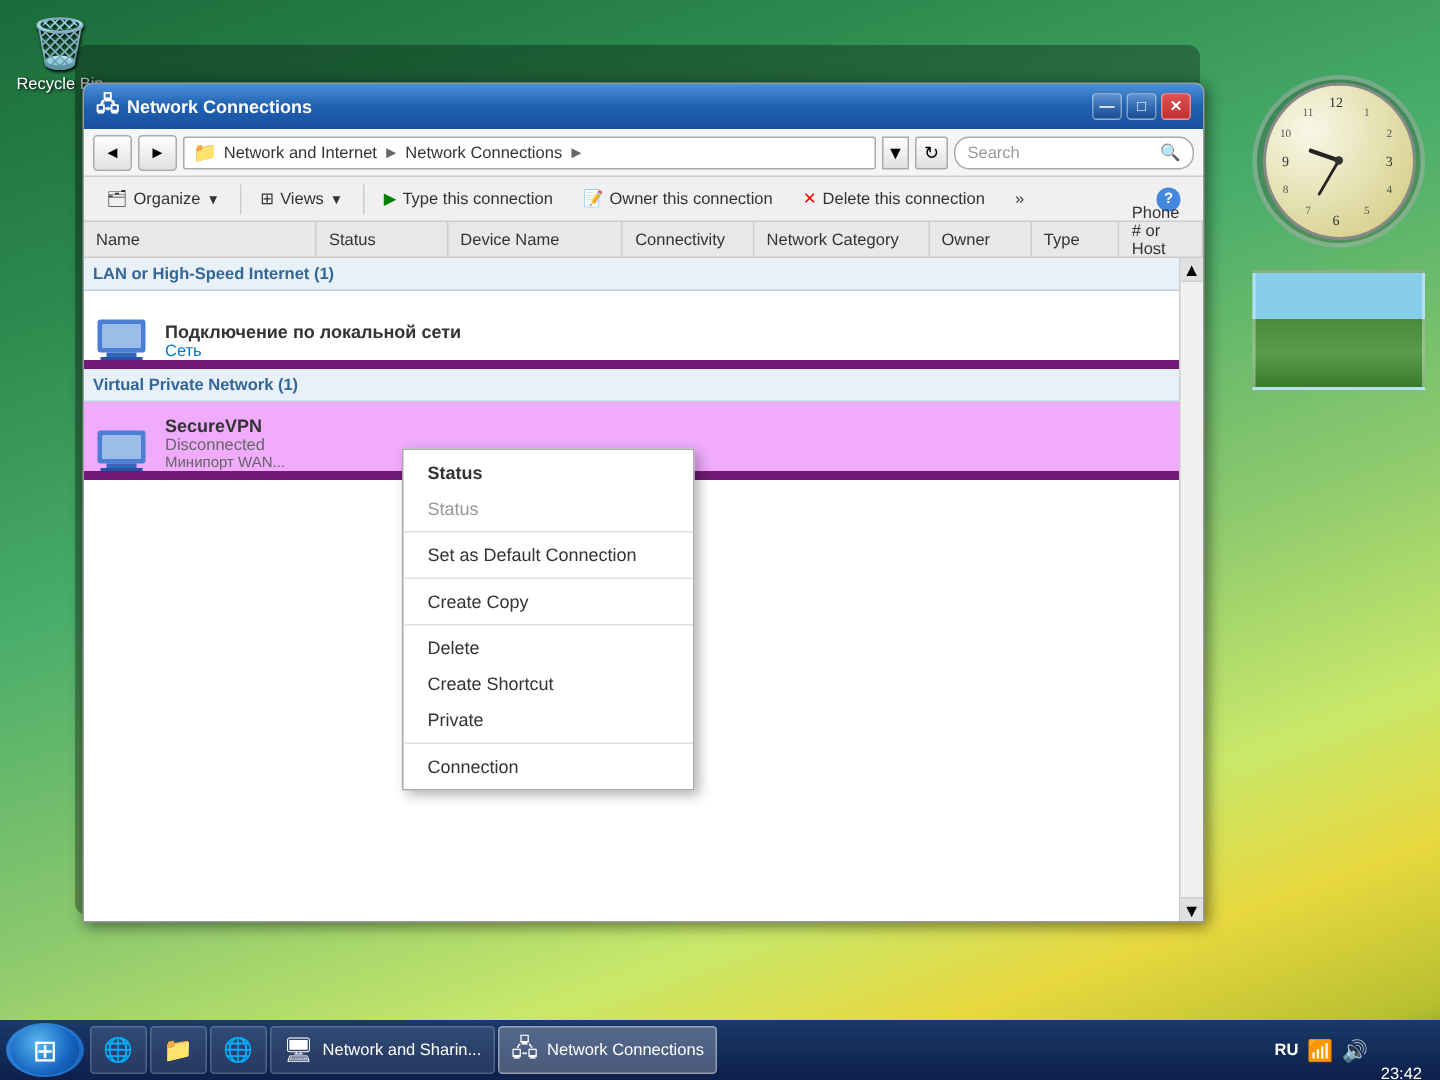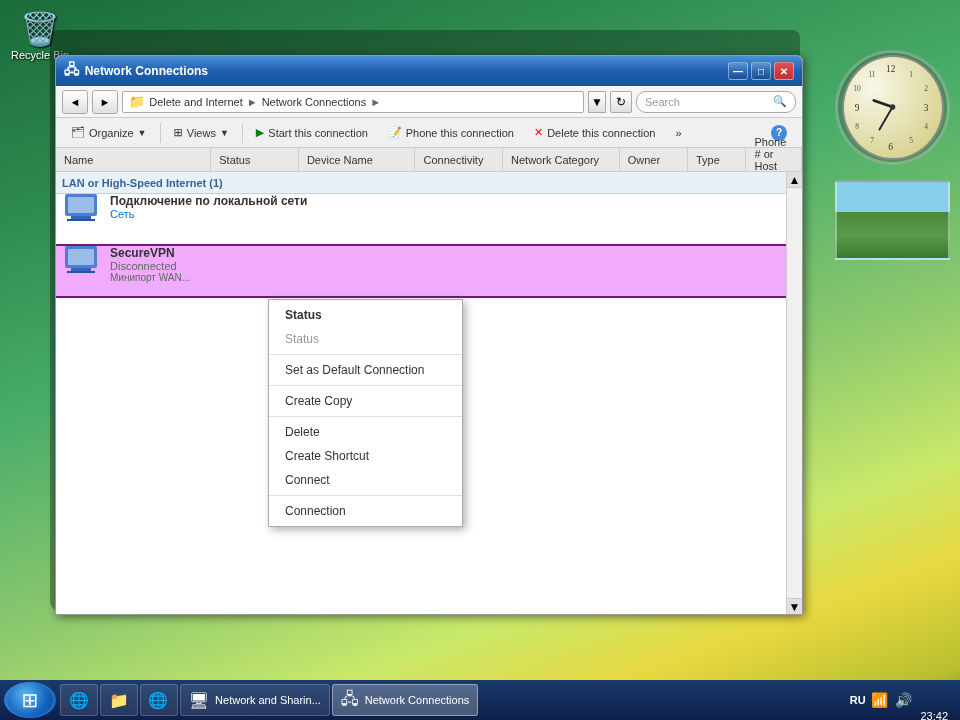--- a/index.html
+++ b/index.html
@@ -289,22 +289,22 @@
     .group-collapse {
       font-size: 10px;
       margin-left: auto;
       color: #336699;
     }
 
     
     .net-item {
       height: 52px;
       display: flex;
-      align-items: flex-start;
-      border-bottom: 2px solid #701a75;
+      align-items: flex-end;
+      border-bottom: 6px solid #701a75;
       padding: 0 0;
       cursor: pointer;
     }
     .net-item.selected {
       background: #f0abfc;
     }
     .net-item-icon {
       width: 50px;
       display: flex;
       justify-content: center;
@@ -508,21 +508,21 @@
       <div class="title-btn">□</div>
       <div class="title-btn close">✕</div>
     </div>
 
     <div class="address-bar">
       <div class="nav-btn">◄</div>
       <div class="nav-btn">►</div>
       <div class="address-field">
         <div class="address-path">
           <span style="font-size:13px;">📁</span>
-          <span style="color:#333;font-size:11px;">Delete and Internet</span>
+          <span style="color:#333;font-size:11px;">Network and Internet</span>
           <span class="path-sep">►</span>
           <span class="path-item">Network Connections</span>
           <span class="path-sep">►</span>
         </div>
       </div>
       <div class="address-dropdown">▼</div>
       <div class="refresh-btn">↻</div>
       <div class="search-field">
         <span style="color:#999;font-size:11px;">Search</span>
         <span style="margin-left:auto;color:#666;">🔍</span>
@@ -537,25 +537,25 @@
       </div>
       <div class="toolbar-divider"></div>
       <div class="toolbar-btn">
         <span>⊞</span>
         <span>Views</span>
         <span style="font-size:9px;">▼</span>
       </div>
       <div class="toolbar-divider"></div>
       <div class="toolbar-btn">
         <span style="color:green;">▶</span>
-        <span>Start this connection</span>
+        <span>Type this connection</span>
       </div>
       <div class="toolbar-btn">
         <span>📝</span>
-        <span>Phone this connection</span>
+        <span>Owner this connection</span>
       </div>
       <div class="toolbar-btn">
         <span style="color:red;">✕</span>
         <span>Delete this connection</span>
       </div>
       <div class="toolbar-btn">»</div>
       <div style="flex:1"></div>
       <div class="toolbar-btn">
         <span style="background:#4488dd;color:white;border-radius:50%;width:16px;height:16px;display:flex;align-items:center;justify-content:center;font-size:10px;font-weight:bold;">?</span>
       </div>
@@ -588,20 +588,24 @@
             <div style="width:20px;height:3px;background:#3366bb;"></div>
             <div style="width:28px;height:2px;background:#2255aa;"></div>
           </div>
         </div>
         <div class="net-item-info">
           <div class="net-item-name">Подключение по локальной сети</div>
           <div class="net-item-status">Сеть</div>
         </div>
       </div>
 
+      <div class="group-header">
+        <span>Virtual Private Network (1)</span>
+        <span class="group-collapse">▲</span>
+      </div>
 
       <div class="net-item selected">
         <div class="net-item-icon">
           <div style="display:flex;flex-direction:column;align-items:center;">
             <div style="width:32px;height:22px;background:#4a7fd4;border-radius:2px;display:flex;align-items:center;justify-content:center;">
               <div style="width:26px;height:16px;background:#9bbde8;border-radius:1px;"></div>
             </div>
             <div style="width:20px;height:3px;background:#3366bb;"></div>
             <div style="width:28px;height:2px;background:#2255aa;"></div>
           </div>
@@ -624,21 +628,21 @@
     <div class="context-menu">
       <div class="ctx-item bold">Status</div>
       <div class="ctx-item disabled">Status</div>
       <div class="ctx-separator"></div>
       <div class="ctx-item">Set as Default Connection</div>
       <div class="ctx-separator"></div>
       <div class="ctx-item">Create Copy</div>
       <div class="ctx-separator"></div>
       <div class="ctx-item">Delete</div>
       <div class="ctx-item">Create Shortcut</div>
-      <div class="ctx-item">Connect</div>
+      <div class="ctx-item">Private</div>
       <div class="ctx-separator"></div>
       <div class="ctx-item">Connection</div>
     </div>
 
   </div>
 
   <div class="taskbar">
     <div class="start-btn">
       <div class="start-orb">
         <span style="color:white;font-size:20px;">⊞</span>

